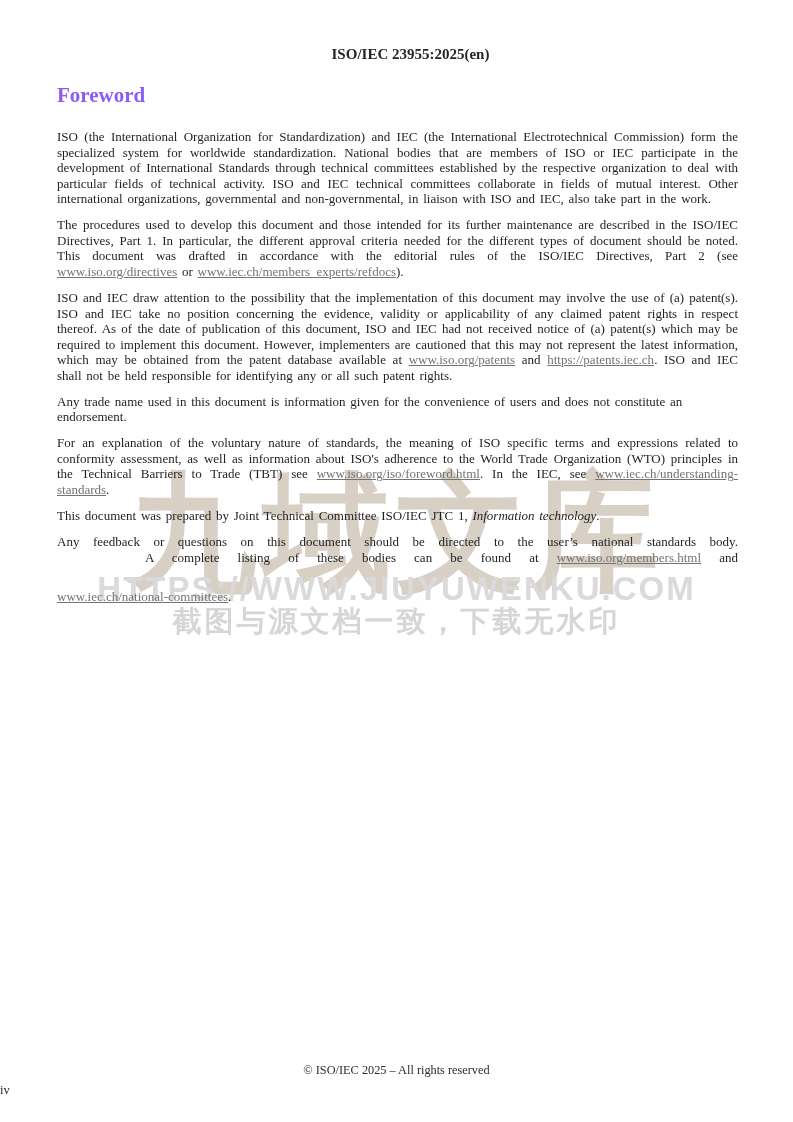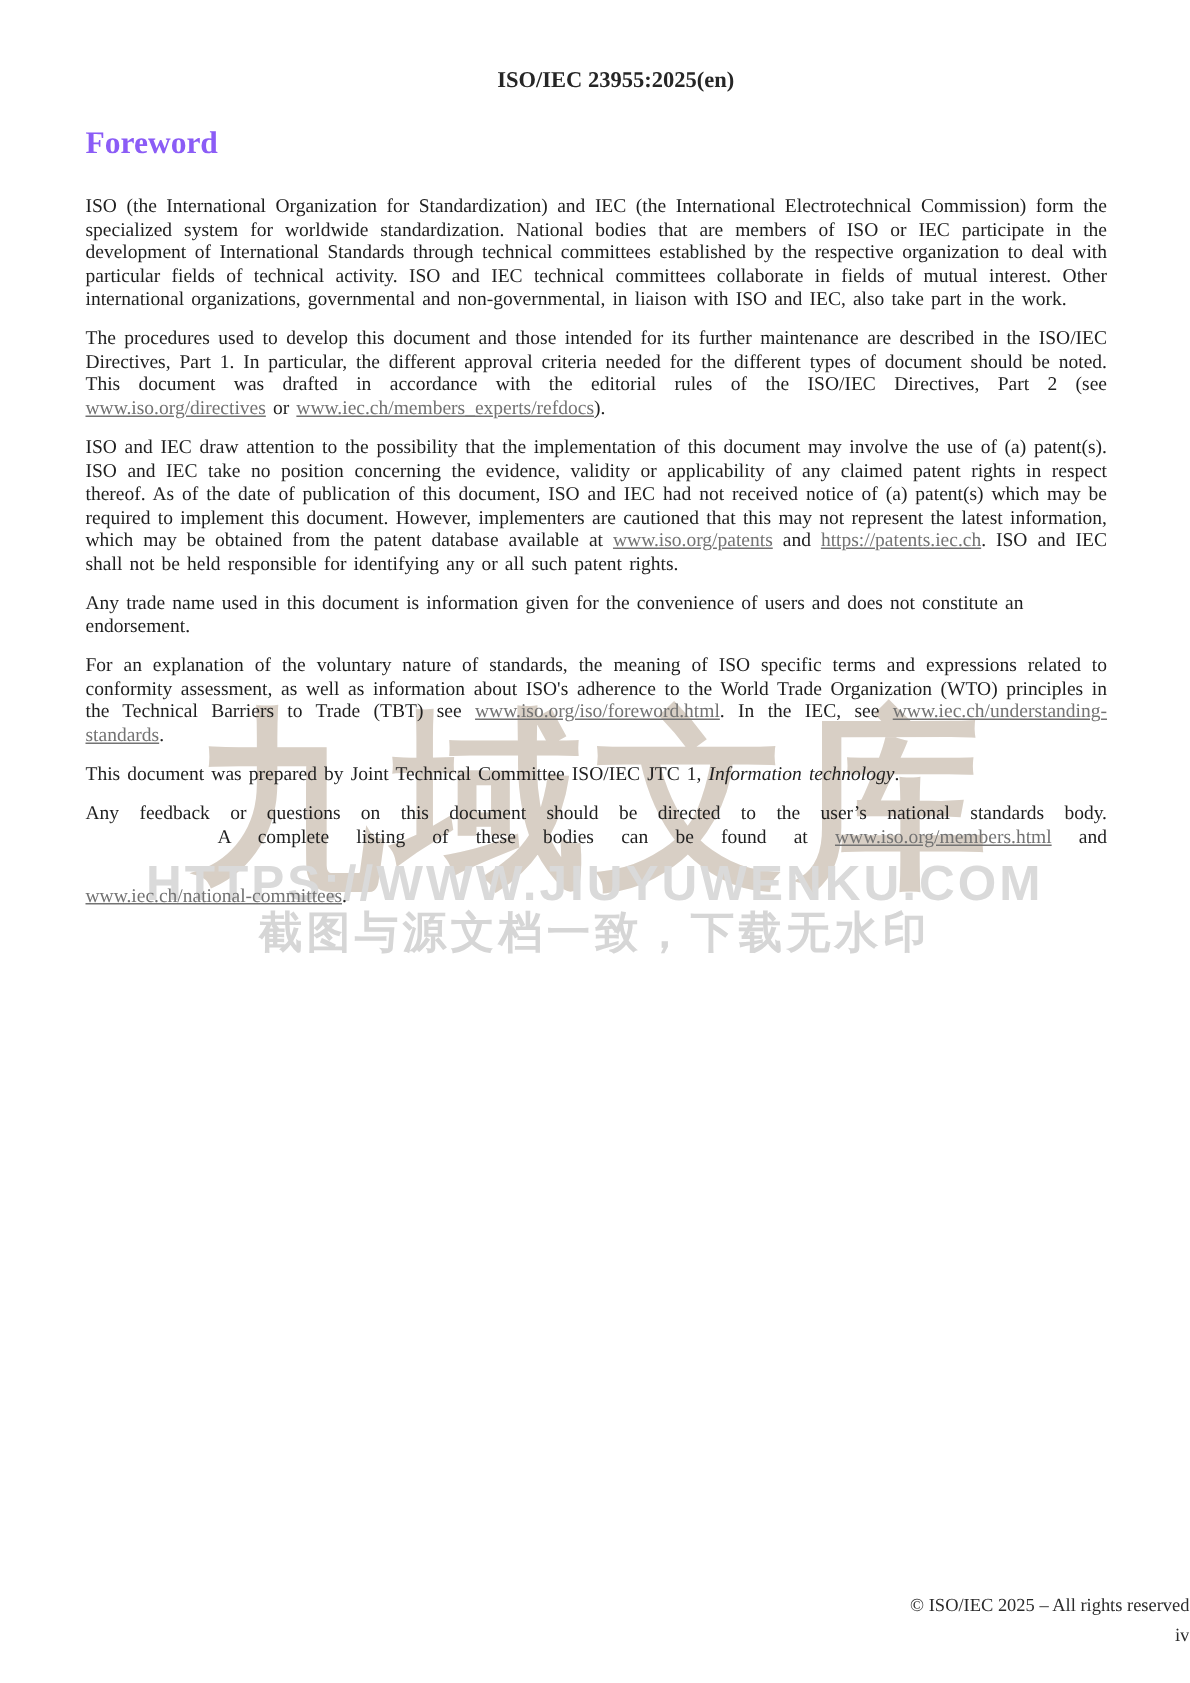--- a/index.html
+++ b/index.html
@@ -90,29 +90,29 @@
     color: #737373;
     text-decoration: underline;
     cursor: pointer;
   }
   .italic { font-style: italic; }
 
   
   .footer-copyright {
     position: absolute;
     top: 1063px; left: 0; right: 0;
-    text-align: right;
+    text-align: center;
     font-size: 12.3px;
     color: #2b2b2b;
     z-index: 1;
   }
   .footer-pagenum {
     position: absolute;
     top: 1083px; left: 0; right: 0;
-    text-align: right;
+    text-align: left;
     font-size: 12.5px;
     color: #2b2b2b;
     z-index: 1;
   }
 </style>
 </head>
 <body>
 
 <div class="page">
 

